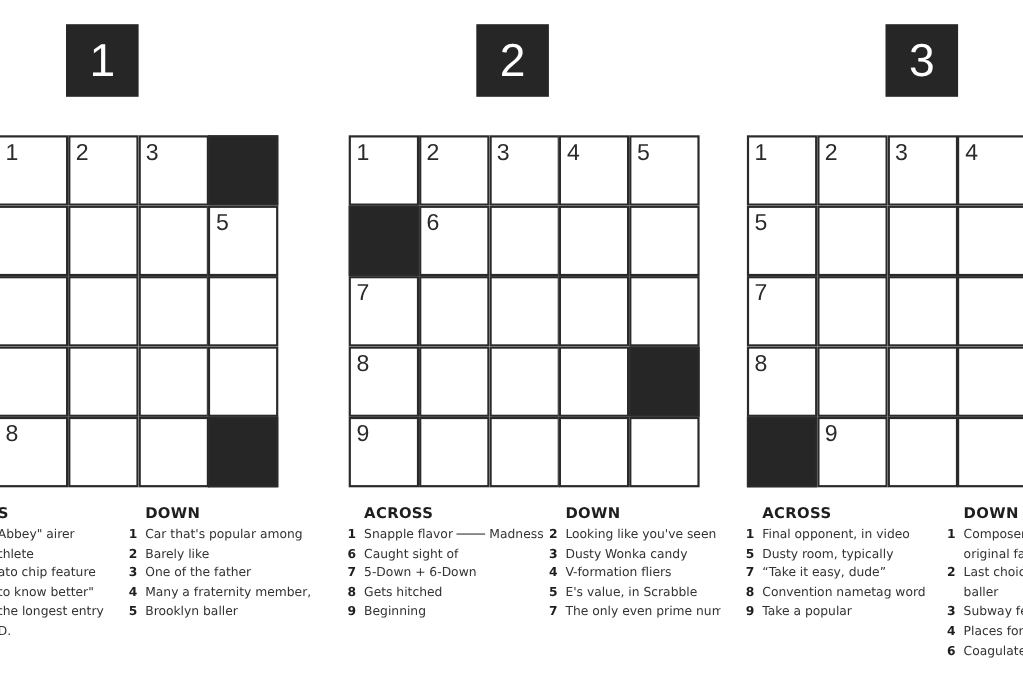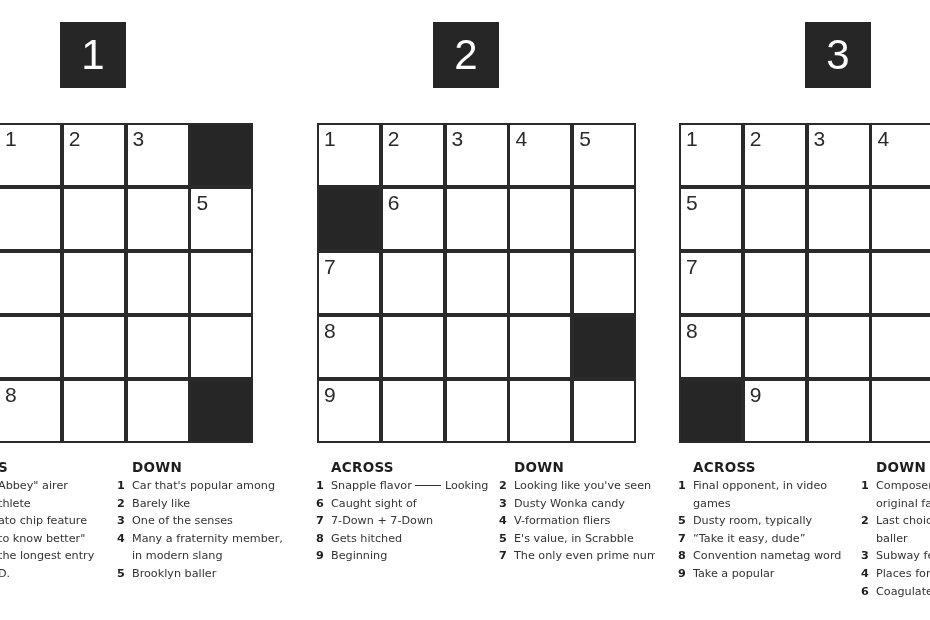--- a/index.html
+++ b/index.html
@@ -161,47 +161,45 @@
     <div class="clue" style="padding-left: 0px;"><span class="cn"></span><span class="ct">thlete</span></div>
     <div class="clue" style="padding-left: 0px;"><span class="cn"></span><span class="ct">ato chip feature</span></div>
     <div class="clue" style="padding-left: 0px;"><span class="cn"></span><span class="ct">to know better"</span></div>
     <div class="clue" style="padding-left: 0px;"><span class="cn"></span><span class="ct"> the longest entry</span></div>
     <div class="clue" style="padding-left: 0px;"><span class="cn"></span><span class="ct">D.</span></div>
   </div>
 <div class="clues" id="p0-down" style="left:117px; width:170px;">
   <div class="hdr" style="padding-left:15px;">DOWN</div>
 <div class="clue"><span class="cn">1</span><span class="ct">Car that's popular among</span></div>
     <div class="clue"><span class="cn">2</span><span class="ct">Barely like</span></div>
-    <div class="clue"><span class="cn">3</span><span class="ct">One of the senses</span></div>
+    <div class="clue"><span class="cn">3</span><span class="ct">One of the father</span></div>
     <div class="clue"><span class="cn">4</span><span class="ct">Many a fraternity member,</span></div>
-    <div class="clue"><span class="cn"></span><span class="ct">in modern slang</span></div>
     <div class="clue"><span class="cn">5</span><span class="ct">Brooklyn baller</span></div>
   </div>
 
 <div class="clues" id="p1-across" style="left:316px; width:180px;">
   <div class="hdr" style="padding-left:15px;">ACROSS</div>
-<div class="clue"><span class="cn">1</span><span class="ct">Snapple flavor</span><span> </span><span class="blank"></span><span class="ct"> Looking</span></div>
+<div class="clue"><span class="cn">1</span><span class="ct">Snapple flavor</span><span> </span><span class="blank"></span><span class="ct"> Madness</span></div>
     <div class="clue"><span class="cn">6</span><span class="ct">Caught sight of</span></div>
-    <div class="clue"><span class="cn">7</span><span class="ct">7-Down + 7-Down</span></div>
+    <div class="clue"><span class="cn">7</span><span class="ct">5-Down + 6-Down</span></div>
     <div class="clue"><span class="cn">8</span><span class="ct">Gets hitched</span></div>
     <div class="clue"><span class="cn">9</span><span class="ct">Beginning</span></div>
   </div>
 <div class="clues" id="p1-down" style="left:499px; width:156px;">
   <div class="hdr" style="padding-left:15px;">DOWN</div>
 <div class="clue"><span class="cn">2</span><span class="ct">Looking like you've seen a ghost</span></div>
     <div class="clue"><span class="cn">3</span><span class="ct">Dusty Wonka candy</span></div>
     <div class="clue"><span class="cn">4</span><span class="ct">V-formation fliers</span></div>
     <div class="clue"><span class="cn">5</span><span class="ct">E's value, in Scrabble</span></div>
     <div class="clue"><span class="cn">7</span><span class="ct">The only even prime number</span></div>
   </div>
 
 <div class="clues" id="p2-across" style="left:678px; width:180px;">
   <div class="hdr" style="padding-left:15px;">ACROSS</div>
 <div class="clue"><span class="cn">1</span><span class="ct">Final opponent, in video</span></div>
-    <div class="clue"><span class="cn"></span><span class="ct">games</span></div>
     <div class="clue"><span class="cn">5</span><span class="ct">Dusty room, typically</span></div>
     <div class="clue"><span class="cn">7</span><span class="ct">“Take it easy, dude”</span></div>
     <div class="clue"><span class="cn">8</span><span class="ct">Convention nametag word</span></div>
     <div class="clue"><span class="cn">9</span><span class="ct">Take a popular</span></div>
   </div>
 <div class="clues" id="p2-down" style="left:861px; width:69px;">
   <div class="hdr" style="padding-left:15px;">DOWN</div>
 <div class="clue"><span class="cn">1</span><span class="ct">Composer of the</span></div>
     <div class="clue"><span class="cn"></span><span class="ct">original father</span></div>
     <div class="clue"><span class="cn">2</span><span class="ct">Last choice,</span></div>

